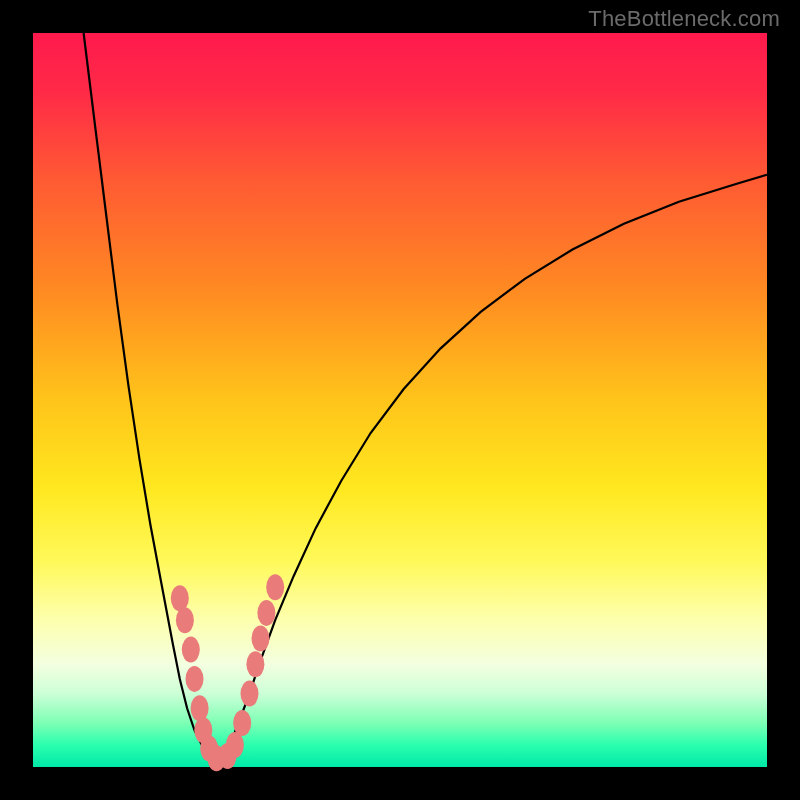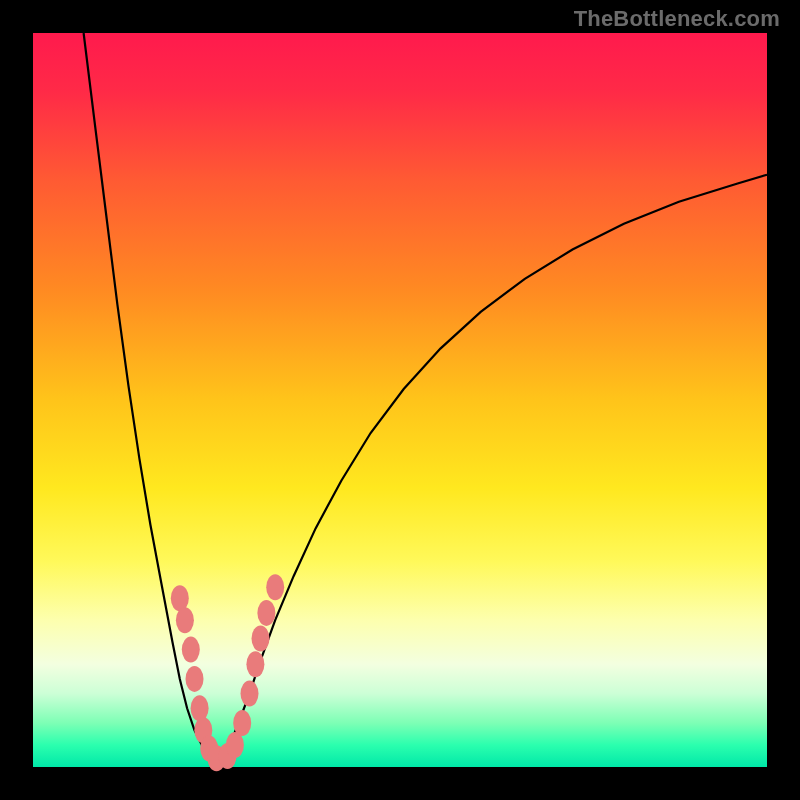--- a/index.html
+++ b/index.html
@@ -24,21 +24,21 @@
     width: 734px;
     height: 734px;
     
   }
   .watermark {
     position: absolute;
     top: 6px;
     right: 20px;
     color: #6b6b6b;
     font-size: 22px;
-    font-weight: 700;
+    font-weight: 400;
     letter-spacing: 0.2px;
   }
   svg.curve {
     position: absolute;
     left: 33px;
     top: 33px;
     width: 734px;
     height: 734px;
     overflow: visible;
   }

